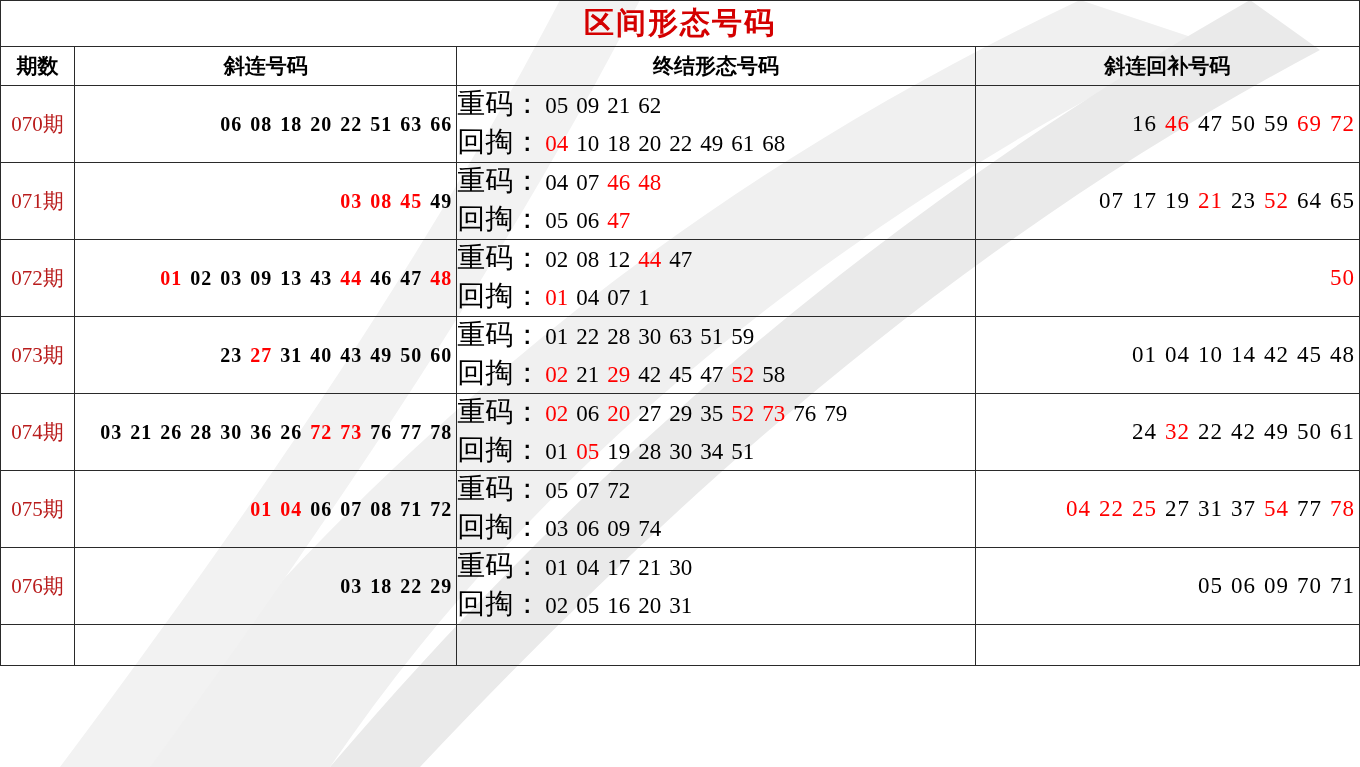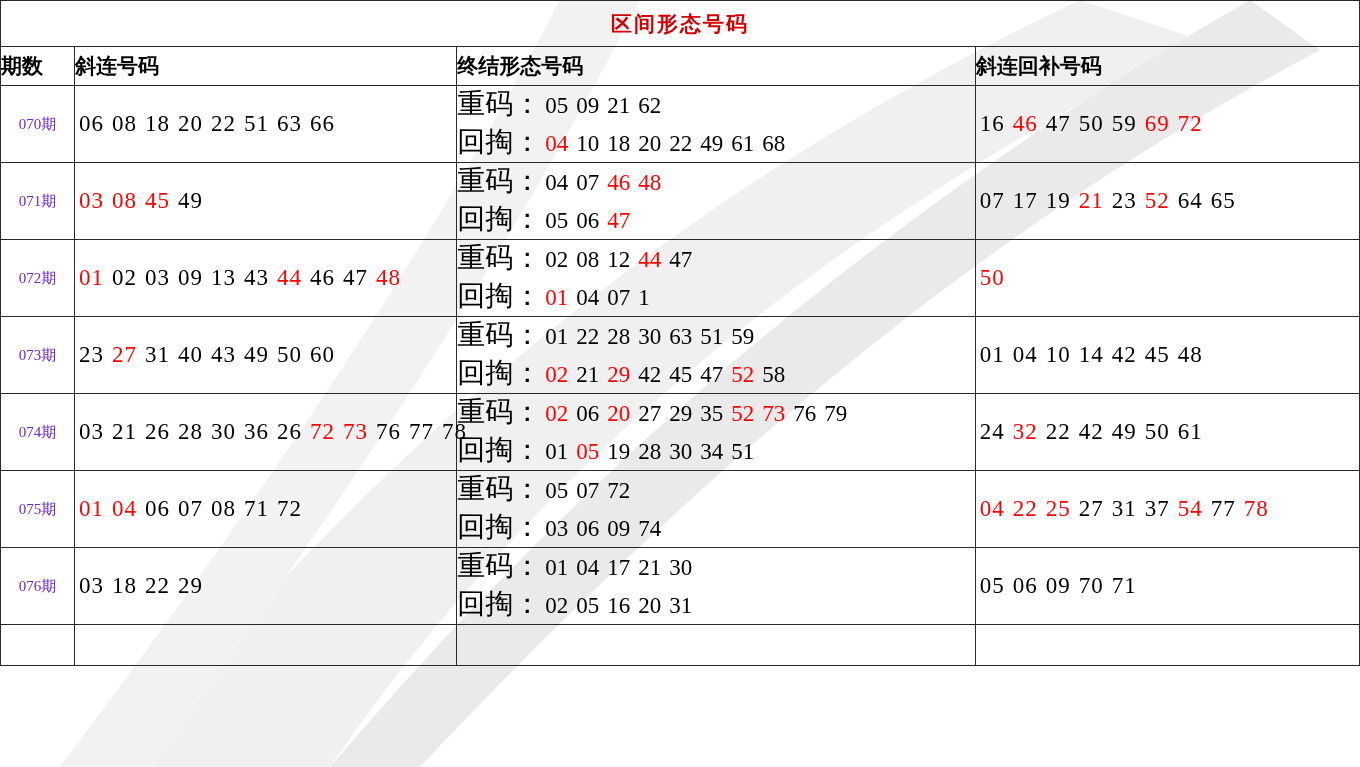--- a/index.html
+++ b/index.html
@@ -42,52 +42,53 @@
     border: 1px solid #2a2a2a;
     padding: 0;
     vertical-align: middle;
     background: transparent;
   }
   .title-cell {
     background: #ffff00;
     text-align: center;
     height: 45px;
     color: #d40000;
-    font-size: 21px;
+    font-size: 30px;
     font-weight: bold;
     letter-spacing: 2px;
   }
   .hdr {
     background: #00b0f0;
-    text-align: left;
+    text-align: center;
     height: 38px;
     font-size: 21px;
     font-weight: bold;
     color: #000000;
   }
   .col-qi { width: 74px; }
   .col-a  { width: 382px; }
   .col-b  { width: 518px; }
   .col-c  { width: 384px; }
 
   .qi {
     text-align: center;
-    font-size: 15px;
-    color: #6d28d9;
+    font-size: 21px;
+    color: #b91c1c;
   }
   .cell-a {
-    text-align: left;
-    font-size: 23px;
+    text-align: right;
+    font-size: 20px;
     line-height: 34px;
     color: #000;
     padding: 6px 4px;
     letter-spacing: 1px;
+    font-weight: bold;
   }
   .cell-c {
-    text-align: left;
+    text-align: right;
     font-size: 23px;
     line-height: 34px;
     color: #000;
     padding: 6px 4px;
     letter-spacing: 1px;
   }
   .cell-b {
     text-align: left;
     font-size: 23px;
     line-height: 36px;

